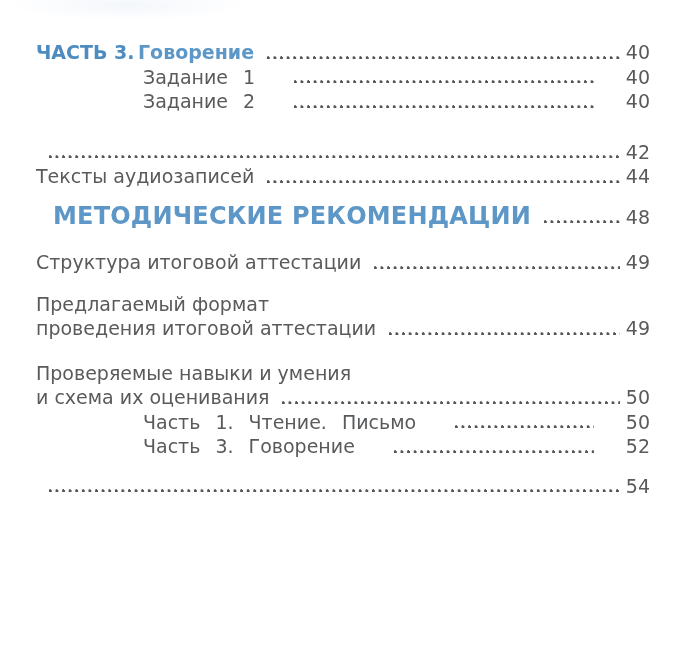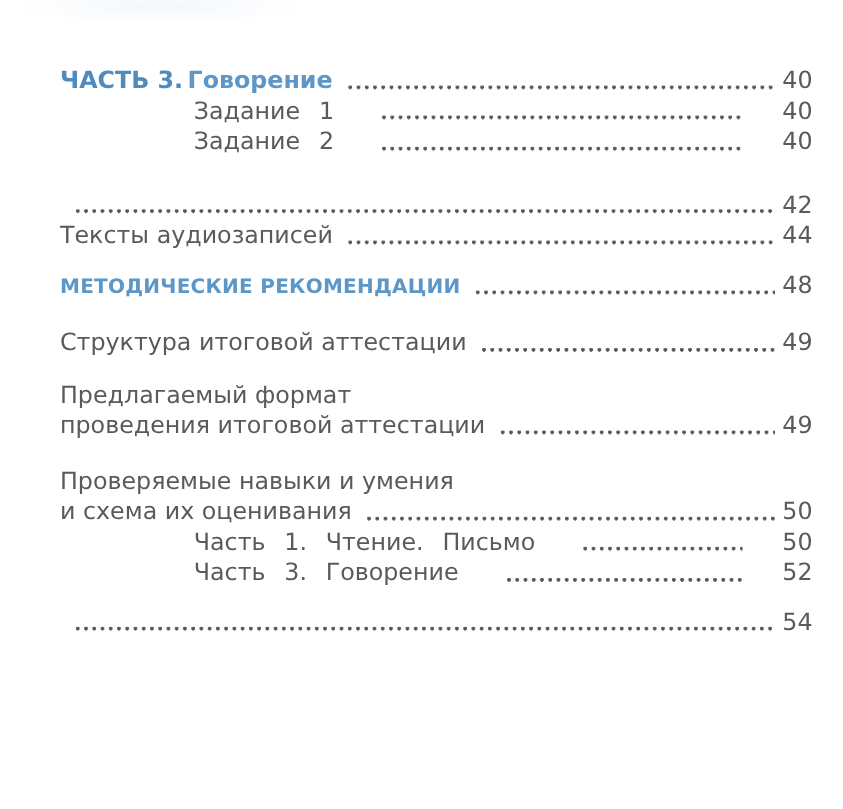--- a/index.html
+++ b/index.html
@@ -20,21 +20,21 @@
     position: relative;
   }
   .scan-artifact {
     position: absolute; top: -10px; left: 8px;
     width: 240px; height: 30px;
     background: radial-gradient(ellipse at center, rgba(182,202,228,0.16), rgba(182,202,228,0) 70%);
     pointer-events: none;
   }
   .page {
     width: 674px; height: 647px;
-    padding: 40px 24px 0 48px;
+    padding: 40px 24px 0 36px;
   }
   .toc-group { margin-bottom: 16px; }
   .toc-group:nth-child(1) { margin-bottom: 26px; }
   .toc-group:nth-child(2) { margin-bottom: 15px; }
   .toc-group:nth-child(3) { margin-bottom: 21px; }
   .toc-group:nth-child(4) { margin-bottom: 17px; }
   .toc-group:nth-child(5) { margin-bottom: 20px; }
   .toc-group:nth-child(6) { margin-bottom: 15px; }
   .toc-group:nth-child(7) { margin-bottom: 0; }
   .row {
@@ -50,27 +50,27 @@
   .row.part .part-label {
     flex: 0 0 auto;
     min-width: 102px;
     color: var(--accent-dark);
     font-weight: bold;
   }
   .row.part .part-title {
     flex: 0 0 auto;
     color: var(--accent);
     font-weight: bold;
-    margin-top: 12px;
   }
   .row.section .label {
     color: var(--accent);
     font-weight: bold;
-    font-size: 16px;
+    font-size: 24px;
     letter-spacing: 0.2px;
+    margin-left: 17px;
   }
   .leader {
     flex: 1 1 auto;
     align-self: flex-end;
     height: 6px;
     margin: 0 3px 4px 12px;
     background-image: radial-gradient(circle at 2.2px 2.8px, var(--dots) 1.35px, rgba(0,0,0,0) 1.7px);
     background-size: 6.6px 6px;
     background-repeat: repeat-x;
     min-width: 20px;

